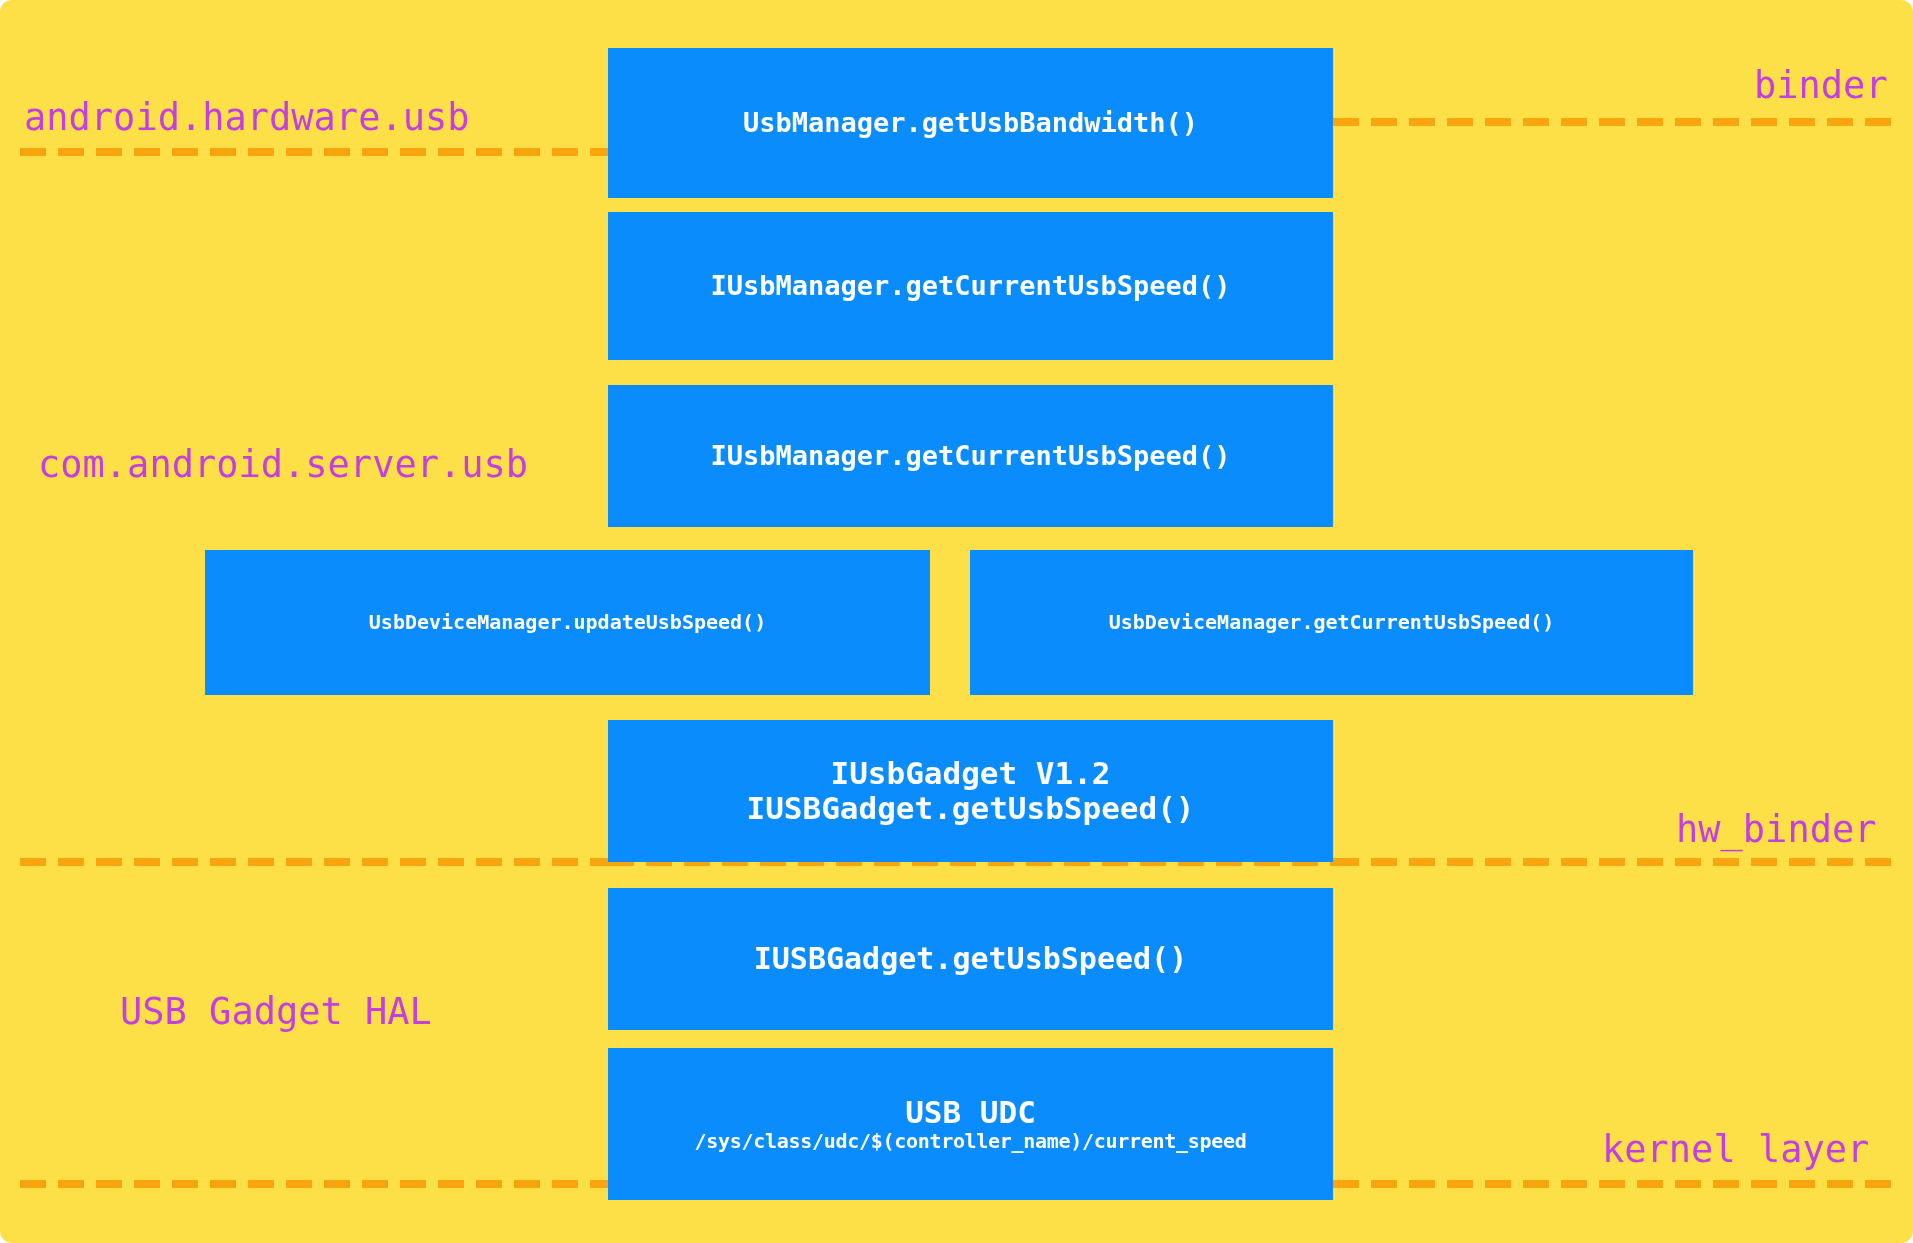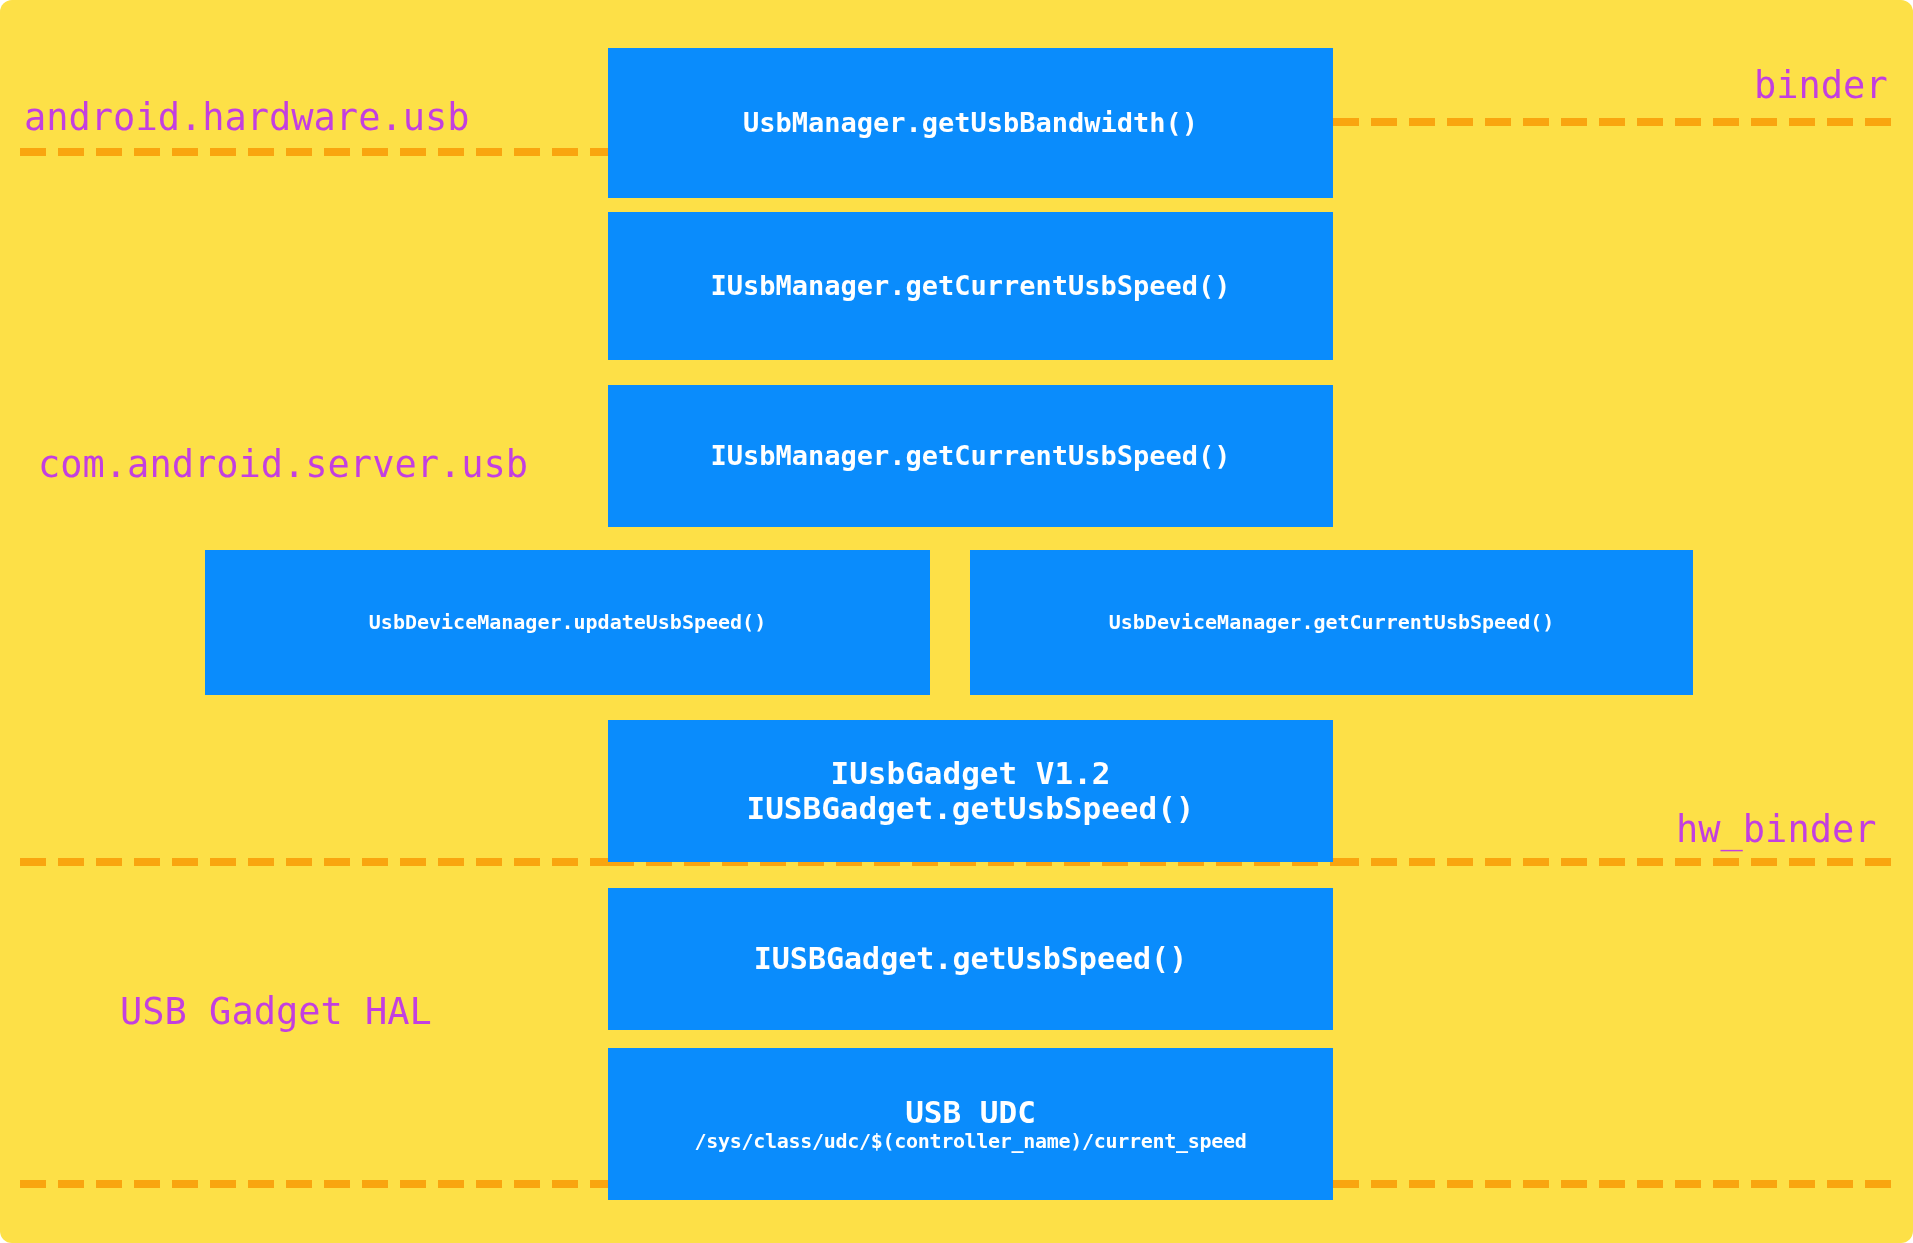--- a/index.html
+++ b/index.html
@@ -102,20 +102,21 @@
   <div class="label lbl-left" style="left:24px; top:96px;">android.hardware.usb</div>
 
   <div class="label lbl-right" style="left:1754px; top:64px;">binder</div>
 
   <div class="label lbl-left" style="left:38px; top:414px;margin-top:29px;">com.android.server.usb</div>
 
   <div class="label lbl-right" style="left:1676px; top:808px;">hw_binder</div>
 
   <div class="label lbl-left" style="left:120px; top:990px;">USB Gadget HAL</div>
 
+  <div class="label lbl-right" style="left:1602px; top:1128px;">kernel layer</div>
 
   <div class="box fs-md" style="left:608px; top:48px; width:725px; height:150px;">
     <div class="line1">UsbManager.getUsbBandwidth()</div>
   </div>
 
   <div class="box fs-md" style="left:608px; top:212px; width:725px; height:148px;">
     <div class="line1">IUsbManager.getCurrentUsbSpeed()</div>
   </div>
 
   <div class="box fs-md" style="left:608px; top:385px; width:725px; height:142px;">

